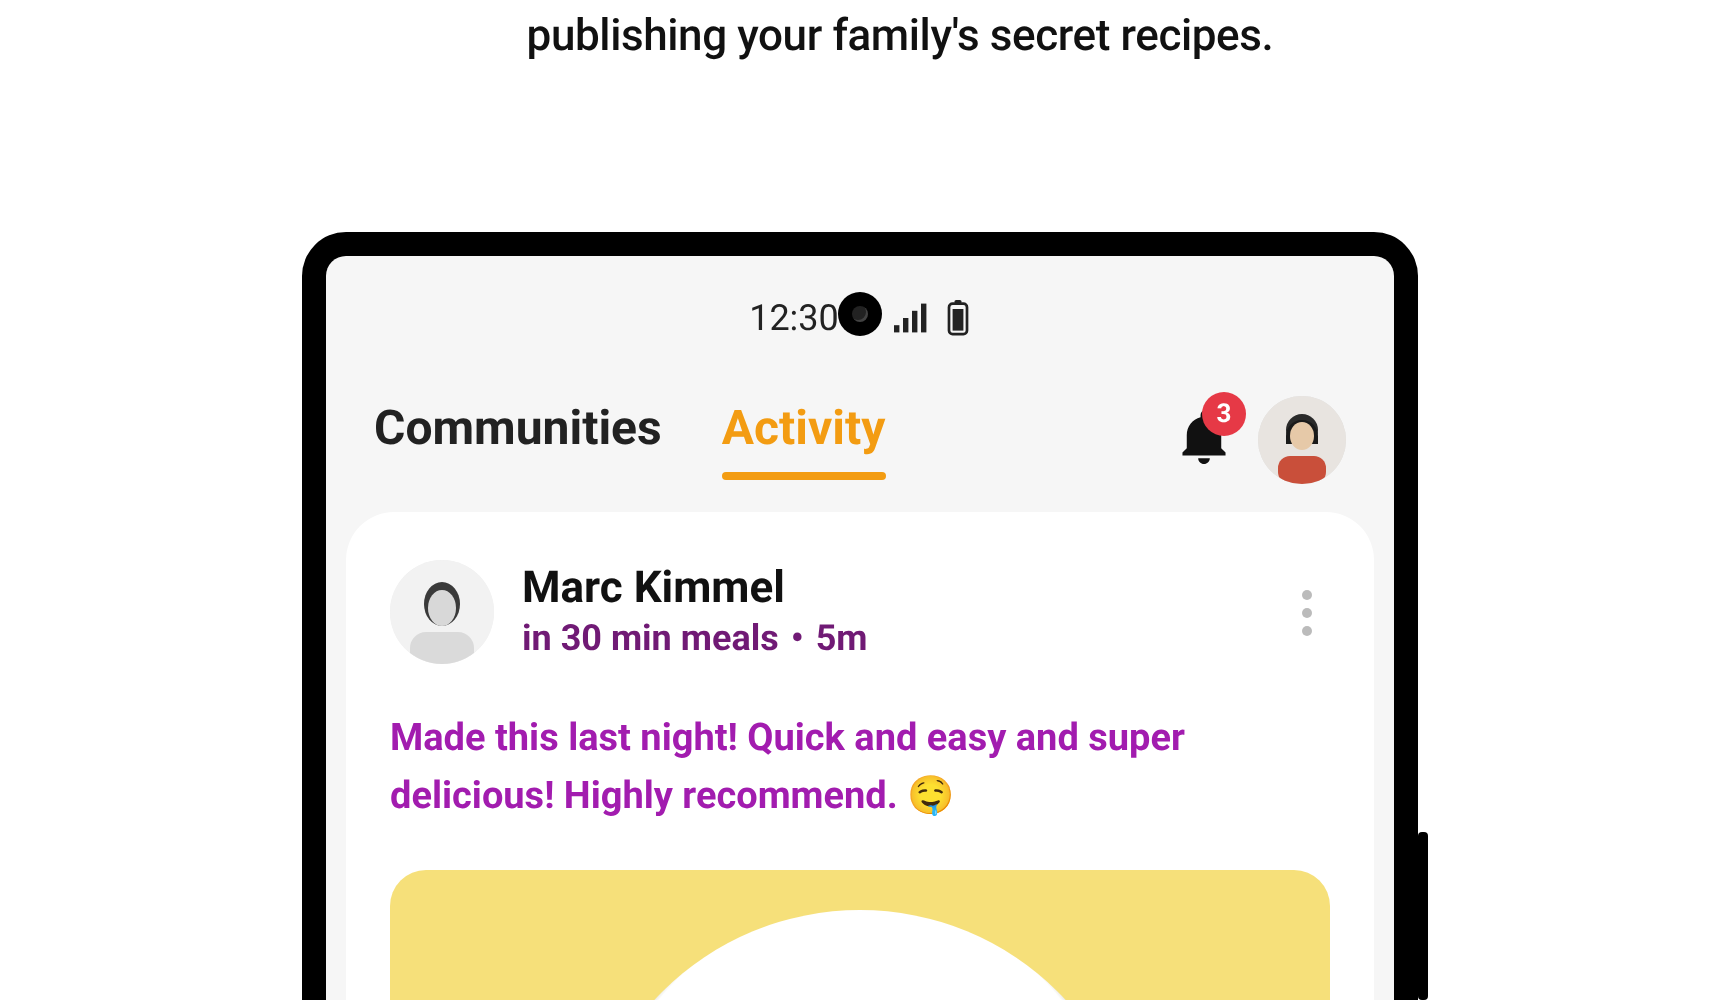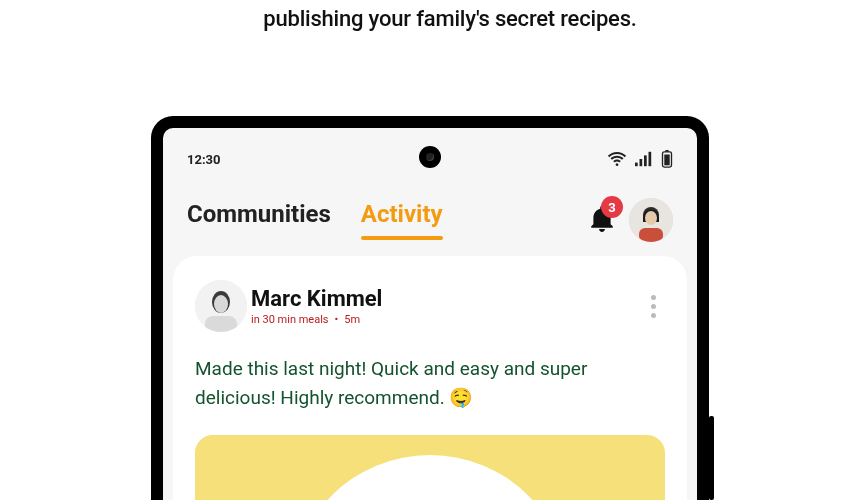--- a/index.html
+++ b/index.html
@@ -5,43 +5,43 @@
   * { box-sizing: border-box; margin: 0; padding: 0; }
   html, body { width: 860px; height: 500px; background: #fff; font-family: -apple-system, BlinkMacSystemFont, "Segoe UI", Roboto, Helvetica, Arial, sans-serif; overflow: hidden; }
   .page { width: 860px; height: 500px; position: relative; }
   .headline { text-align: center; font-size: 22px; font-weight: 500; color: #111; padding-top: 6px; letter-spacing: -0.2px; margin-left: 40px; }
   .device-wrap { position: absolute; left: 50%; transform: translateX(-50%); top: 116px; }
   .device { width: 558px; height: 600px; background: #000; border-radius: 22px; padding: 12px; position: relative; }
   .side-button { position: absolute; right: -5px; top: 300px; width: 5px; height: 84px; background: #000; border-radius: 2px; }
   .screen { width: 100%; height: 100%; background: #f6f6f6; border-radius: 10px; overflow: hidden; position: relative; }
   .camera { position: absolute; top: 18px; left: 50%; transform: translateX(-50%); width: 22px; height: 22px; background: #000; border-radius: 50%; display: flex; align-items: center; justify-content: center; }
   .camera::after { content: ""; width: 8px; height: 8px; background: #222; border-radius: 50%; box-shadow: inset -1px -1px 0 rgba(255,255,255,0.15); }
-  .status-bar { display: flex; align-items: center; justify-content: space-between; padding: 16px 24px 0 24px; height: 46px; font-size: 13px; color: #222; font-weight: 700; }
+  .status-bar { display: flex; align-items: center; justify-content: center; padding: 16px 24px 0 24px; height: 46px; font-size: 18px; color: #222; font-weight: 400; }
   .status-right { display: flex; align-items: center; gap: 8px; }
   .status-right svg { display: block; }
   .tabs-row { display: flex; align-items: center; padding: 24px 24px 0 24px; }
   .tabs { display: flex; gap: 30px; flex: 1; }
   .tab { font-size: 24px; font-weight: 700; color: #222; padding-bottom: 12px; position: relative; cursor: pointer; }
   .tab.active { color: #f39c12; }
   .tab.active::after { content: ""; position: absolute; left: 0; right: 0; bottom: 0; height: 4px; background: #f39c12; border-radius: 2px; }
   .bell-wrap { position: relative; margin-right: 14px; cursor: pointer; }
   .badge { position: absolute; top: -8px; right: -8px; background: #e63946; color: #fff; font-size: 13px; font-weight: 700; width: 22px; height: 22px; border-radius: 50%; display: flex; align-items: center; justify-content: center; }
   .avatar { width: 44px; height: 44px; border-radius: 50%; background: #ddd; overflow: hidden; cursor: pointer; }
   .avatar svg { width: 100%; height: 100%; display: block; }
   .feed-card { margin: 14px 10px 0 10px; background: #fff; border-radius: 24px; padding: 24px 22px; }
   .post-head { display: flex; align-items: center; }
   .post-avatar { width: 52px; height: 52px; border-radius: 50%; background: #eee; overflow: hidden; flex-shrink: 0; }
   .post-avatar svg { width: 100%; height: 100%; display: block; }
-  .post-meta { margin-left: 4px; flex: 1; }
+  .post-meta { margin-left: 14px; flex: 1; }
   .post-author { font-size: 22px; font-weight: 700; color: #111; }
-  .post-sub { font-size: 11px; color: #b91c1c; margin-top: 2px; }
+  .post-sub { font-size: 18px; color: #701a75; margin-top: 2px; font-weight: bold; }
   .post-sub .dot { margin: 0 6px; }
   .more-btn { width: 24px; display: flex; flex-direction: column; align-items: center; gap: 4px; cursor: pointer; padding: 8px 0; }
   .more-btn span { width: 5px; height: 5px; background: #bbb; border-radius: 50%; }
-  .post-body { margin-top: 22px; font-size: 19px; line-height: 1.55; color: #14532d; }
+  .post-body { margin-top: 22px; font-size: 19px; line-height: 1.55; color: #a21caf; font-weight: bold; }
   .post-image { margin-top: 22px; width: 100%; height: 180px; background: #f6e07a; border-radius: 18px; position: relative; overflow: hidden; }
   .plate { position: absolute; left: 50%; top: 20px; transform: translateX(-50%); width: 280px; height: 280px; background: radial-gradient(circle at 50% 45%, #fff 0%, #fff 62%, #e9e9e4 63%, #e9e9e4 70%, #ddd 71%); border-radius: 50%; }
 </style>
 </head>
 <body>
 
 <div class="page">
   <div class="headline">publishing your family's secret recipes.</div>
 
   <div class="device-wrap">

